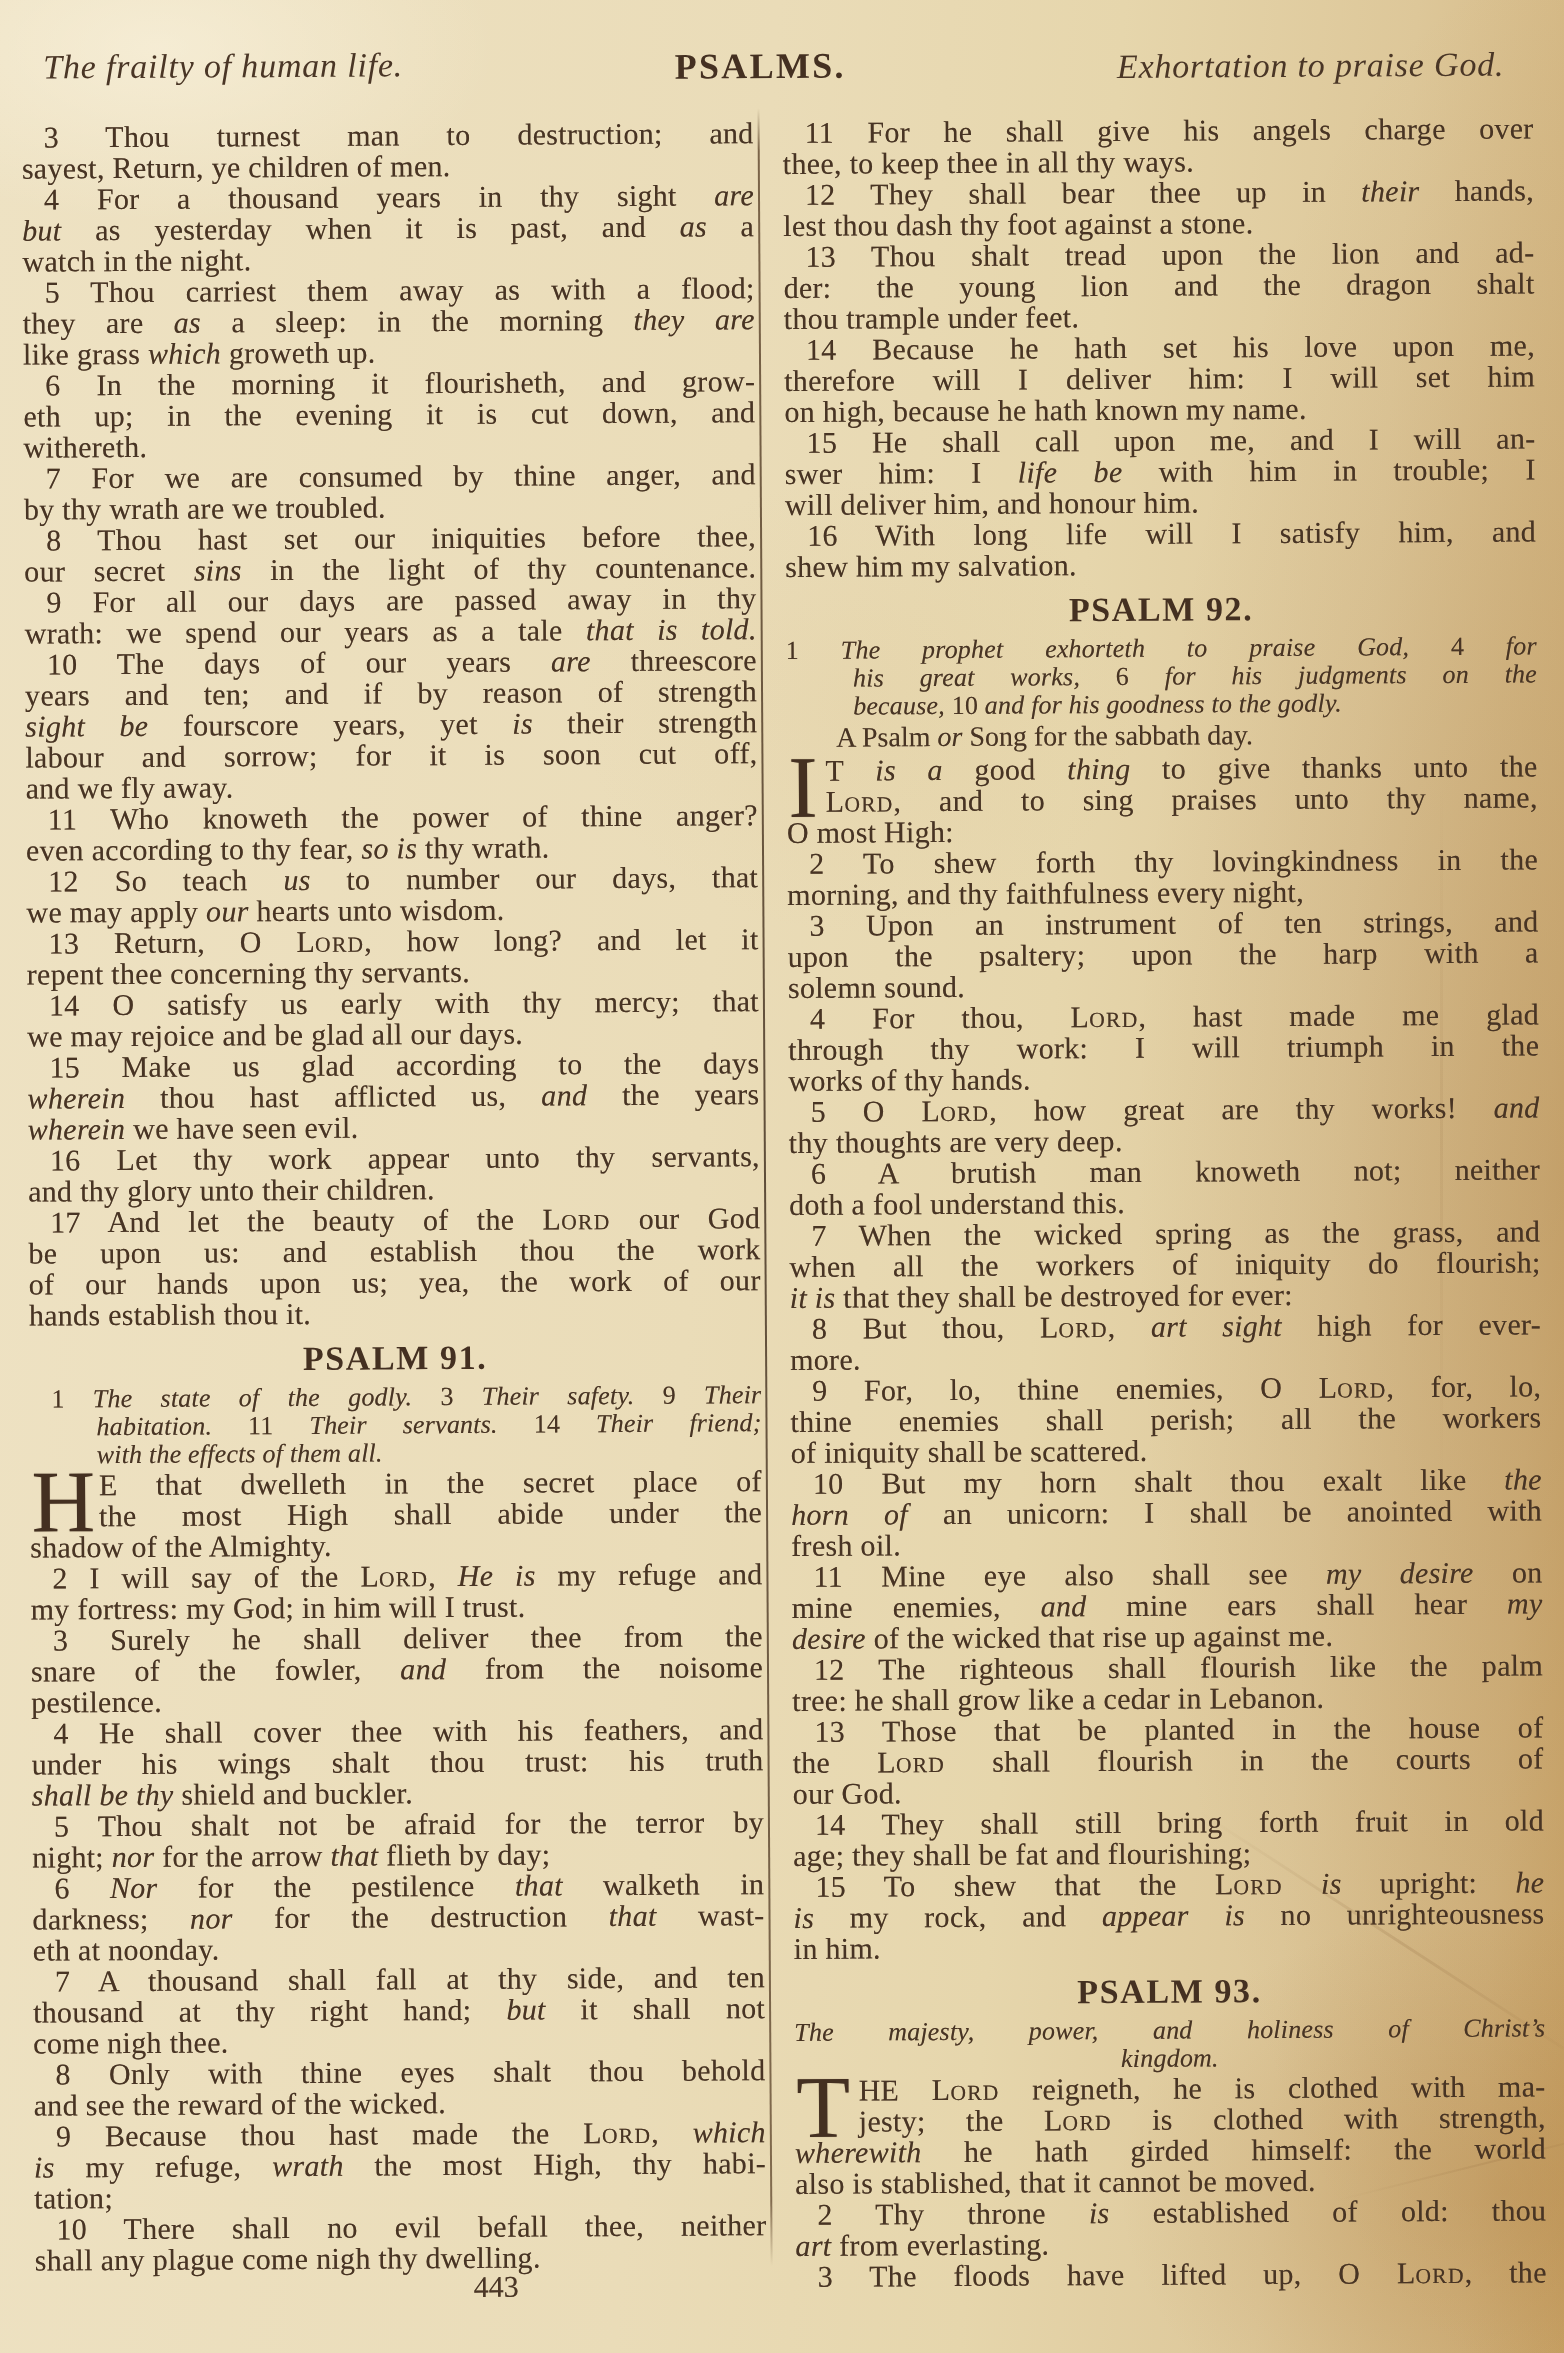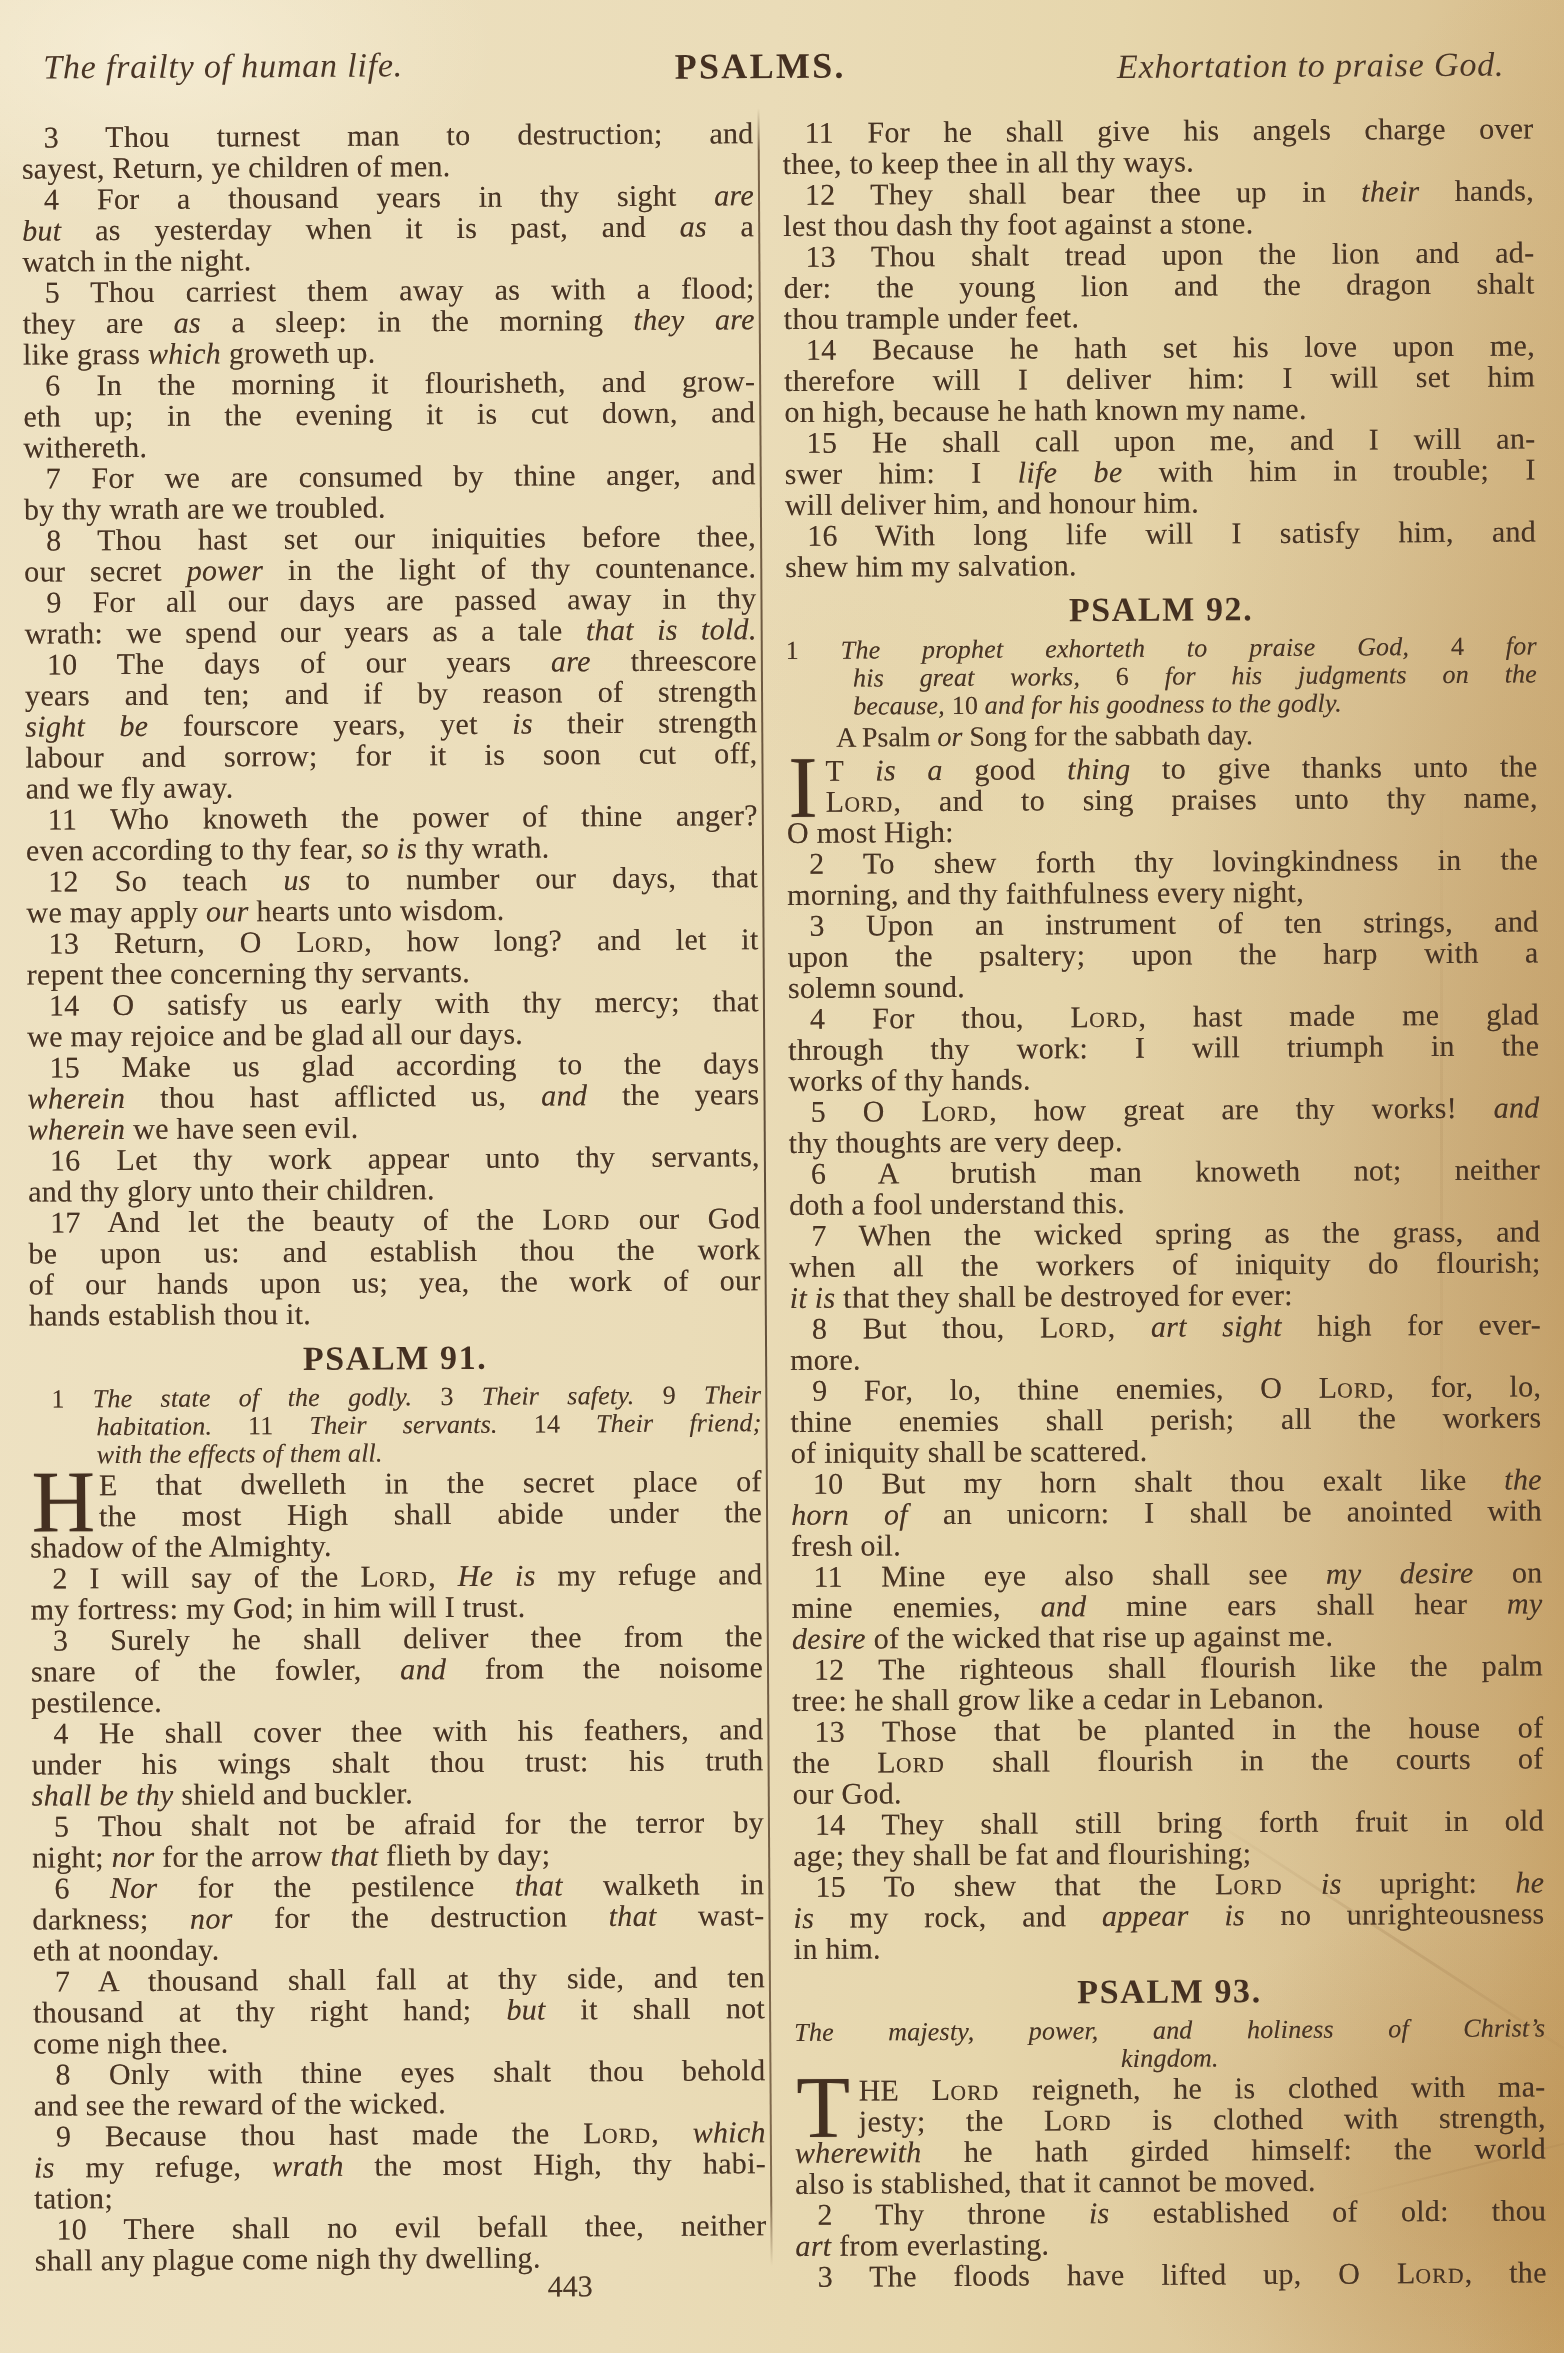--- a/index.html
+++ b/index.html
@@ -34,21 +34,21 @@
       text-shadow:0 0 0.8px rgba(72,52,32,0.5);}
   .bh{height:41px;line-height:41px;margin-top:9.4px;margin-bottom:4.7px;text-align:center;
       font-size:34px;font-weight:bold;letter-spacing:1.6px;color:#443021;}
   .sln{height:28px;line-height:28px;font-size:26px;letter-spacing:0.2px;
        text-shadow:0 0 0.4px rgba(72,52,32,0.5);}
   .hg{padding-left:67px;}
   .cln{height:34px;line-height:34px;font-size:28px;padding-left:50px;
        text-shadow:0 0 0.4px rgba(72,52,32,0.5);}
   .sc{font-size:0.72em;letter-spacing:1.2px;}
   i{font-style:italic;}
-  #pageno{position:absolute;left:453px;top:2268px;width:133px;text-align:right;
+  #pageno{position:absolute;left:423px;top:2268px;width:133px;text-align:center;
           font-size:30px;color:#4a3626;text-shadow:0 0 0.5px rgba(72,52,32,0.5);}
   .crease{position:absolute;pointer-events:none;}
   #crease1{left:1158px;top:1941px;width:485px;height:3.1px;transform:rotate(33deg);
     background:linear-gradient(90deg,transparent,rgba(120,80,40,0.16),transparent);}
   #crease2{left:1330px;top:2160px;width:329px;height:2.3px;transform:rotate(-14deg);
     background:linear-gradient(90deg,transparent,rgba(120,80,40,0.13),transparent);}
   #crease3{left:1440px;top:782px;width:3.1px;height:704px;
     background:linear-gradient(180deg,transparent,rgba(130,90,45,0.10),transparent);}
 </style>
 </head>
@@ -79,21 +79,21 @@
           <div class="ln jst ind">6 In the morning it flourisheth, and grow-</div>
           <div class="ln jst">eth up; in the evening it is cut down, and</div>
           <div class="ln">withereth.</div>
         </div>
         <div class="vb">
           <div class="ln jst ind">7 For we are consumed by thine anger, and</div>
           <div class="ln">by thy wrath are we troubled.</div>
         </div>
         <div class="vb">
           <div class="ln jst ind">8 Thou hast set our iniquities before thee,</div>
-          <div class="ln jst">our secret <i>power</i> in the light of thy countenance.</div>
+          <div class="ln jst">our secret <i>sins</i> in the light of thy countenance.</div>
         </div>
         <div class="vb">
           <div class="ln jst ind">9 For all our days are passed away in thy</div>
           <div class="ln jst">wrath: we spend our years as a tale <i>that is told.</i></div>
         </div>
         <div class="vb">
           <div class="ln jst ind">10 The days of our years <i>are</i> threescore</div>
           <div class="ln jst">years and ten; and if by reason of strength</div>
           <div class="ln jst"><i>sight be</i> fourscore years, yet <i>is</i> their strength</div>
           <div class="ln jst">labour and sorrow; for it is soon cut off,</div>

